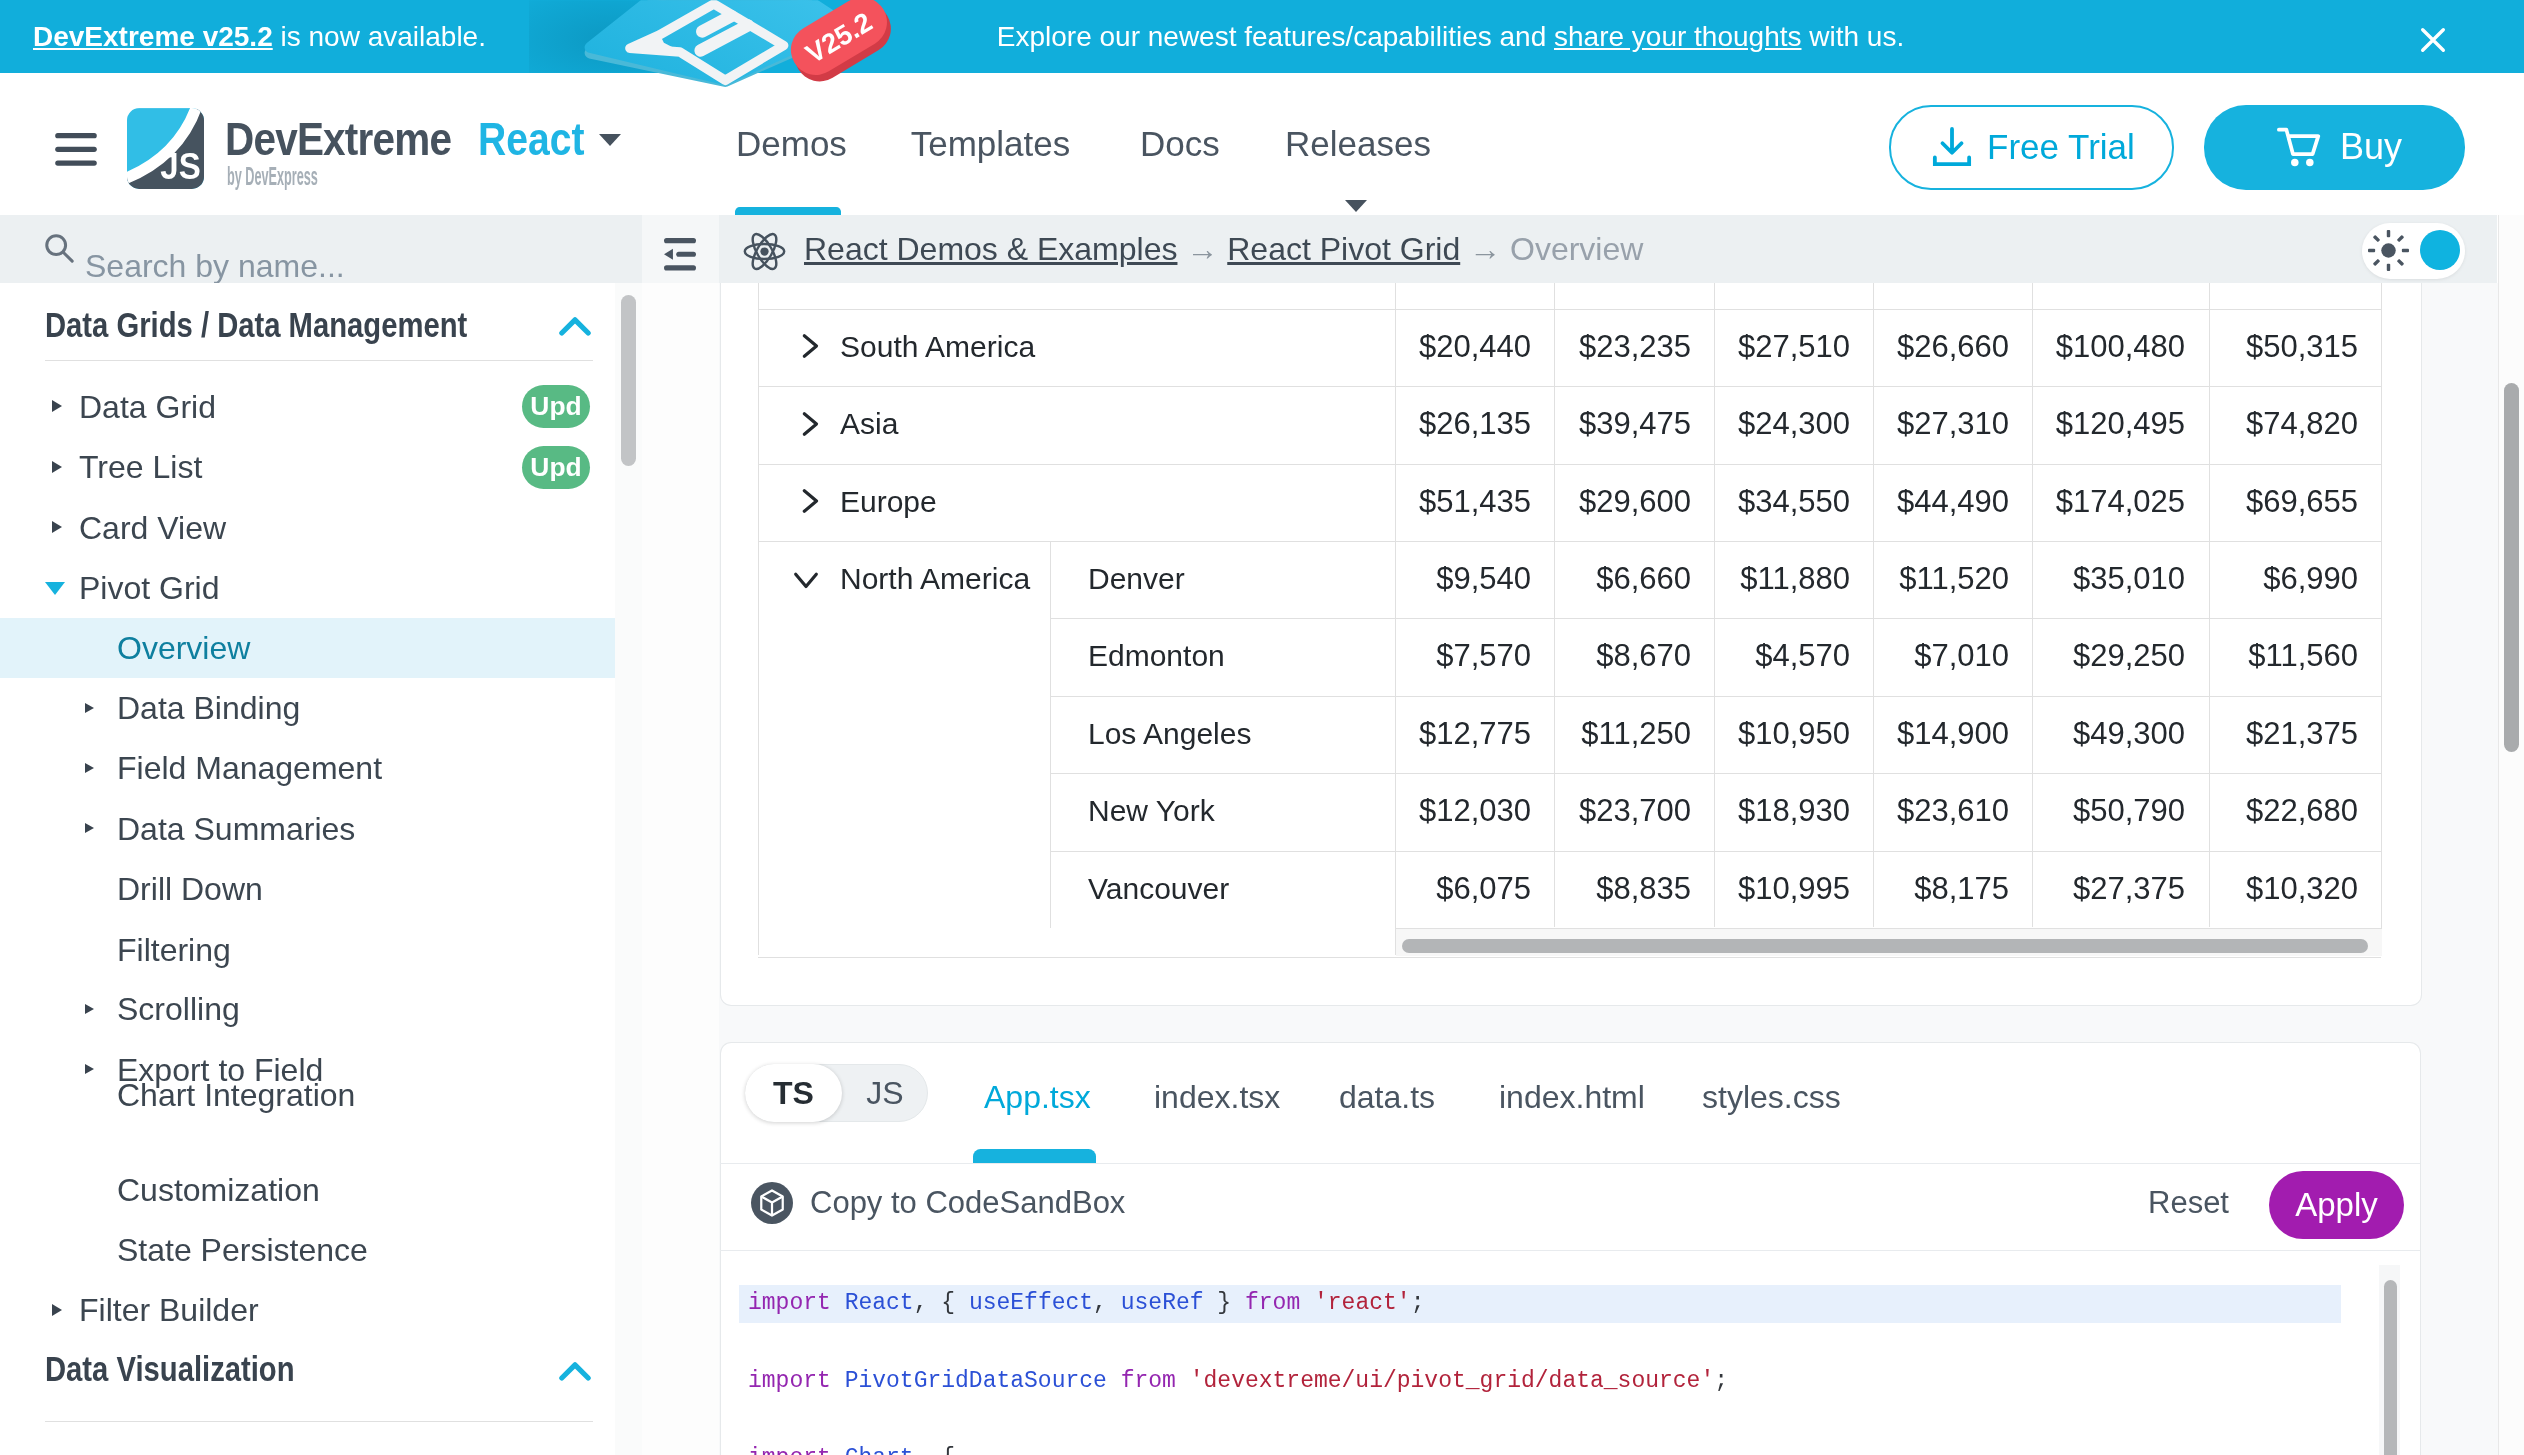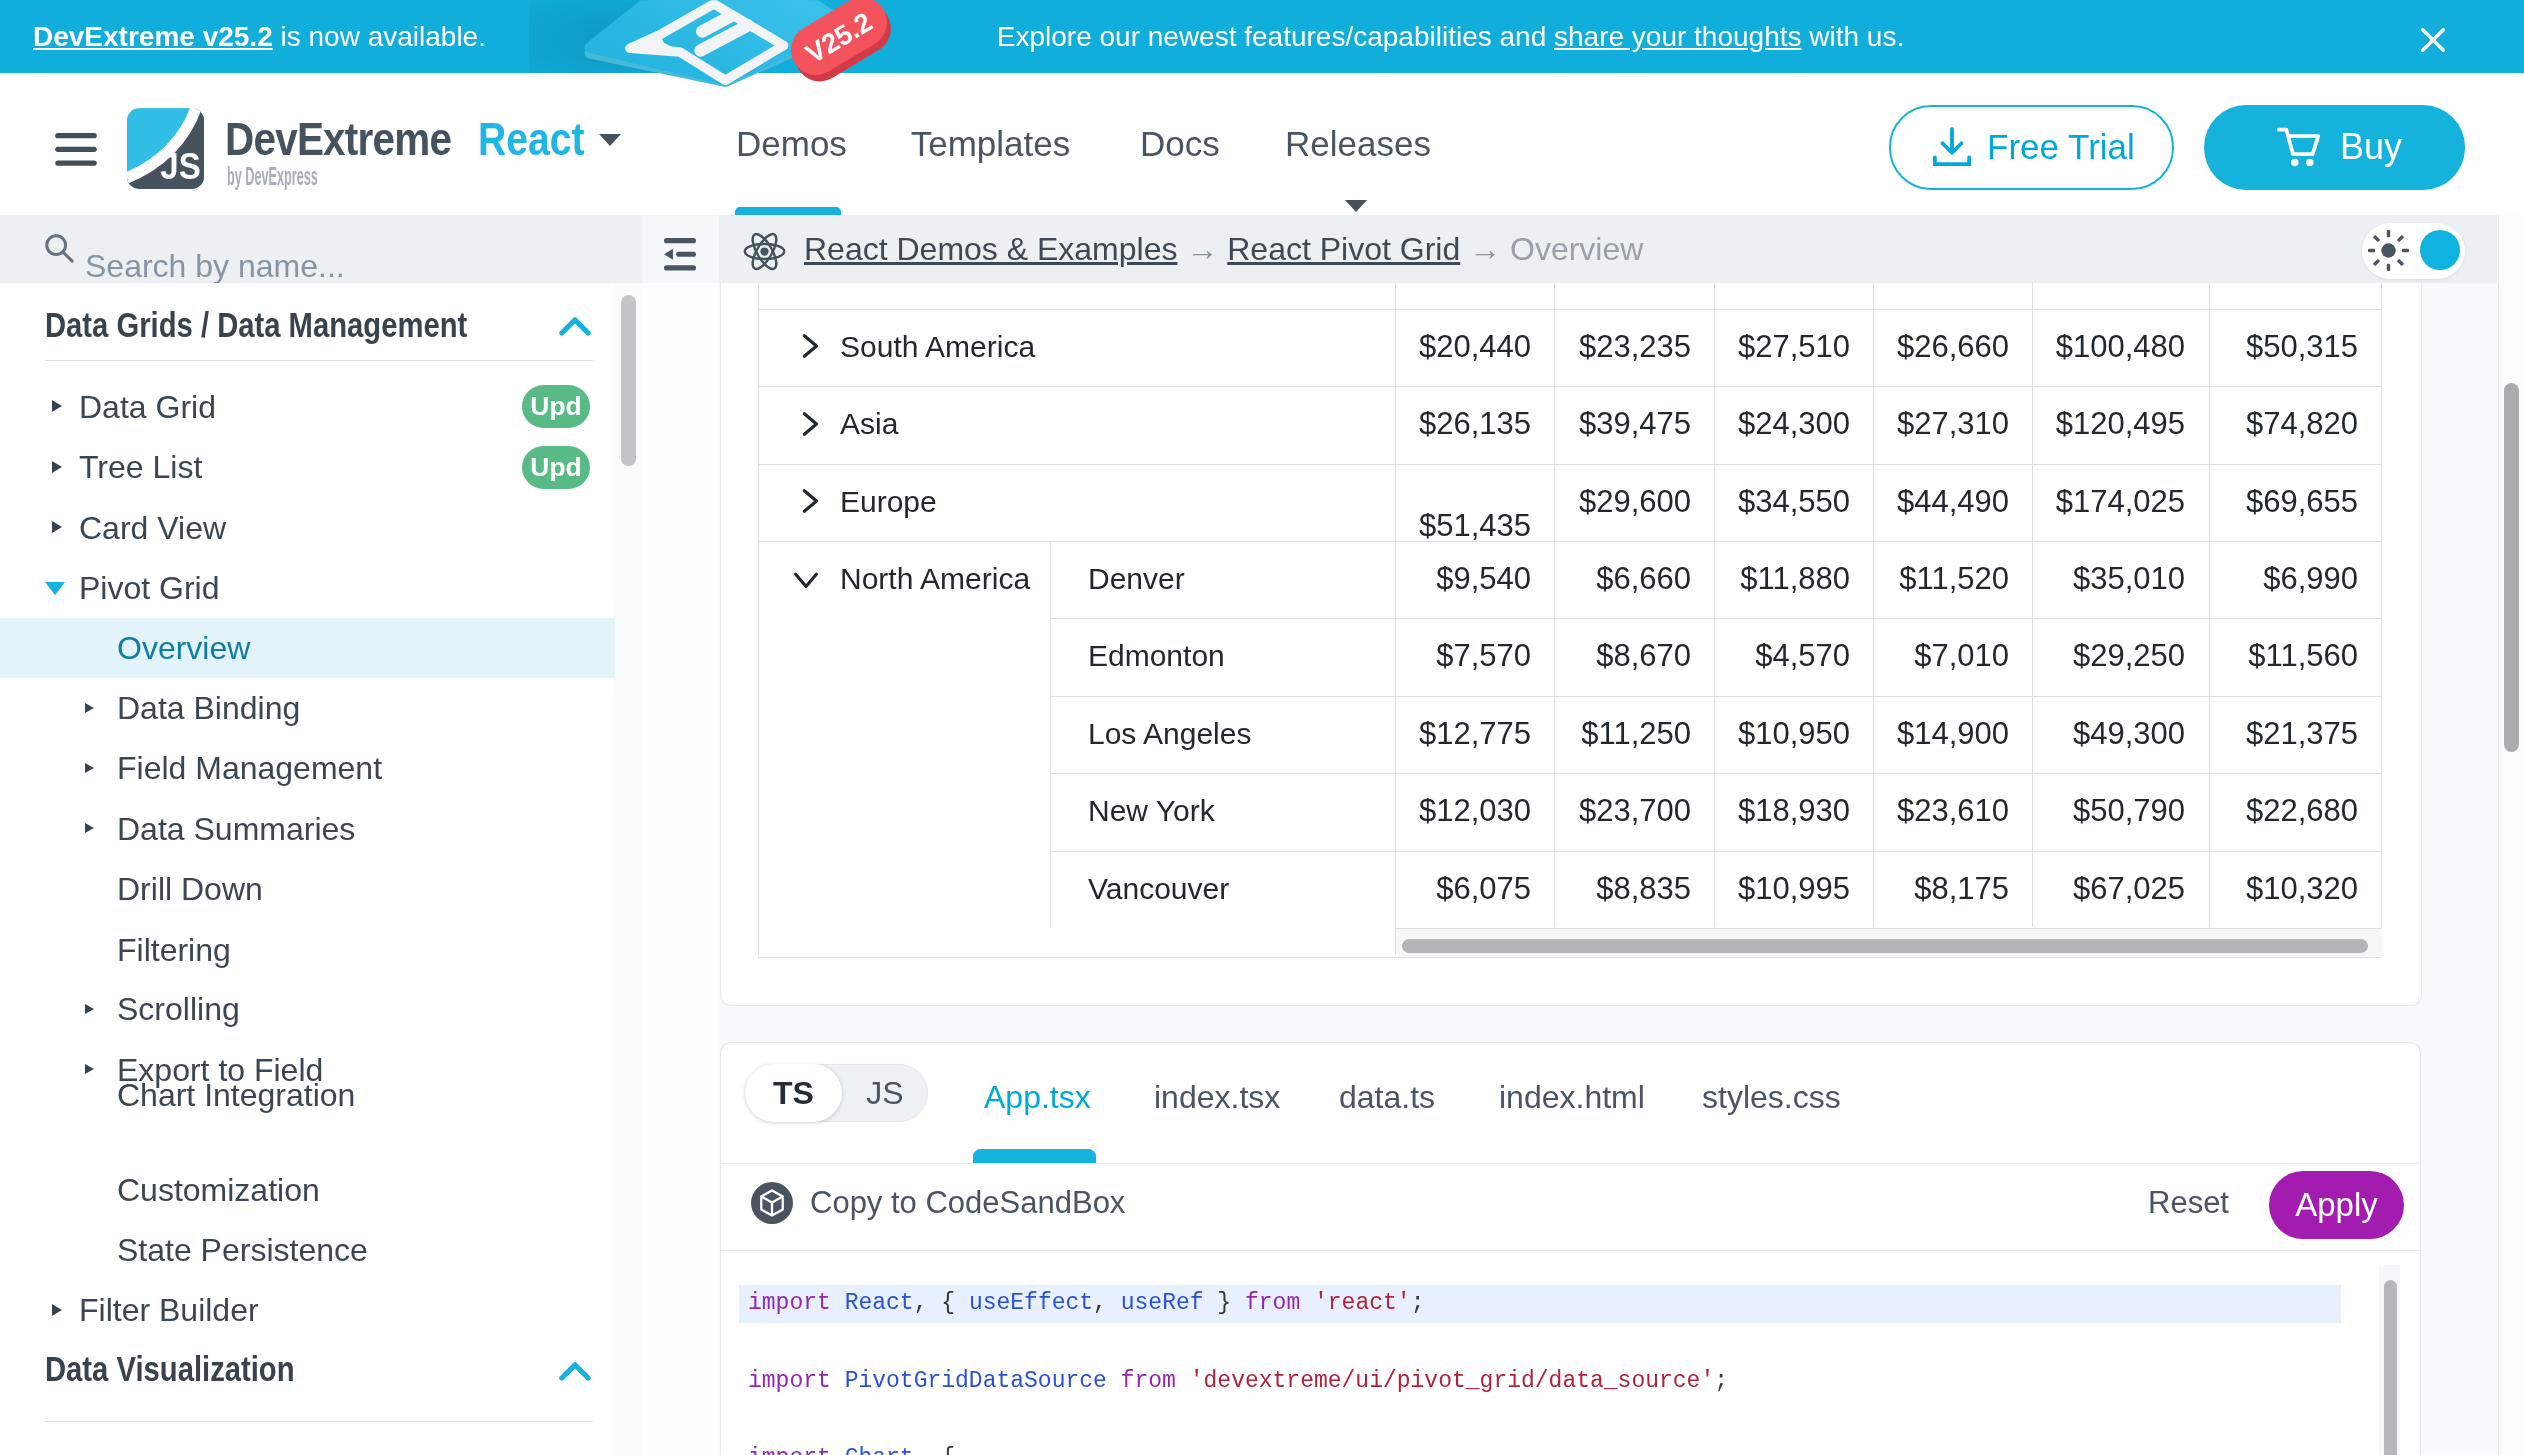--- a/index.html
+++ b/index.html
@@ -219,21 +219,21 @@
 <div class="a val" style="left:1286px;top:405px;width:245px;height:38px;line-height:38px;">$26,135</div>
 <div class="a val" style="left:1446px;top:405px;width:245px;height:38px;line-height:38px;">$39,475</div>
 <div class="a val" style="left:1605px;top:405px;width:245px;height:38px;line-height:38px;">$24,300</div>
 <div class="a val" style="left:1764px;top:405px;width:245px;height:38px;line-height:38px;">$27,310</div>
 <div class="a val" style="left:1940px;top:405px;width:245px;height:38px;line-height:38px;">$120,495</div>
 <div class="a val" style="left:2113px;top:405px;width:245px;height:38px;line-height:38px;">$74,820</div>
 <svg class="a" style="left:794px;top:486px" width="30" height="30" viewBox="0 0 32 32">
 <path d="M11 5 L24 16 L11 27" stroke="#23282d" stroke-width="3.4" fill="none" stroke-linecap="round" stroke-linejoin="round"></path>
   </svg>
 <div class="a lab" style="left:840px;top:483px;height:38px;line-height:38px;">Europe</div>
-<div class="a val" style="left:1286px;top:483px;width:245px;height:38px;line-height:38px;margin-top:24px;">$51,435</div>
+<div class="a val" style="left:1286px;top:483px;width:245px;height:38px;line-height:38px;">$51,435</div>
 <div class="a val" style="left:1446px;top:483px;width:245px;height:38px;line-height:38px;">$29,600</div>
 <div class="a val" style="left:1605px;top:483px;width:245px;height:38px;line-height:38px;">$34,550</div>
 <div class="a val" style="left:1764px;top:483px;width:245px;height:38px;line-height:38px;">$44,490</div>
 <div class="a val" style="left:1940px;top:483px;width:245px;height:38px;line-height:38px;">$174,025</div>
 <div class="a val" style="left:2113px;top:483px;width:245px;height:38px;line-height:38px;">$69,655</div>
 <svg class="a" style="left:791px;top:564px" width="30" height="30" viewBox="0 0 32 32">
 <path d="M5 11 L16 24 L27 11" stroke="#23282d" stroke-width="3.4" fill="none" stroke-linecap="round" stroke-linejoin="round"></path>
   </svg>
 <div class="a lab" style="left:840px;top:560px;height:38px;line-height:38px;">North America</div>
 <div class="a lab" style="left:1088px;top:560px;height:38px;line-height:38px;">Denver</div>
@@ -262,21 +262,21 @@
 <div class="a val" style="left:1446px;top:792px;width:245px;height:38px;line-height:38px;">$23,700</div>
 <div class="a val" style="left:1605px;top:792px;width:245px;height:38px;line-height:38px;">$18,930</div>
 <div class="a val" style="left:1764px;top:792px;width:245px;height:38px;line-height:38px;">$23,610</div>
 <div class="a val" style="left:1940px;top:792px;width:245px;height:38px;line-height:38px;">$50,790</div>
 <div class="a val" style="left:2113px;top:792px;width:245px;height:38px;line-height:38px;">$22,680</div>
 <div class="a lab" style="left:1088px;top:870px;height:38px;line-height:38px;">Vancouver</div>
 <div class="a val" style="left:1286px;top:870px;width:245px;height:38px;line-height:38px;">$6,075</div>
 <div class="a val" style="left:1446px;top:870px;width:245px;height:38px;line-height:38px;">$8,835</div>
 <div class="a val" style="left:1605px;top:870px;width:245px;height:38px;line-height:38px;">$10,995</div>
 <div class="a val" style="left:1764px;top:870px;width:245px;height:38px;line-height:38px;">$8,175</div>
-<div class="a val" style="left:1940px;top:870px;width:245px;height:38px;line-height:38px;">$67,025</div>
+<div class="a val" style="left:1940px;top:870px;width:245px;height:38px;line-height:38px;">$27,375</div>
 <div class="a val" style="left:2113px;top:870px;width:245px;height:38px;line-height:38px;">$10,320</div>
 <div class="a" style="left:1396px;top:929px;width:986px;height:27px;background:#f7f7f7;"></div>
 <div class="a" style="left:1402px;top:939px;width:966px;height:14px;background:#b3b5b7;border-radius:7.6px;"></div>
 <div class="a" style="left:720px;top:1042px;width:1701px;height:414px;background:#fff;border:0.9px solid #e6e9eb;border-bottom:none;border-radius:11.3px 11.3px 0 0;"></div>
 <div class="a" style="left:745px;top:1064px;width:183px;height:58px;background:#eef1f3;border-radius:29px;border:0.9px solid #e4e8ea;"></div>
 <div class="a" style="left:745px;top:1064px;width:97px;height:58px;background:#fff;border-radius:29px;box-shadow:0 0.9px 4.7px rgba(0,0,0,0.18);"></div>
 <div class="a" style="left:745px;top:1064px;width:97px;height:58px;line-height:58px;text-align:center;font-size:32px;font-weight:bold;color:#262d33;">TS</div>
 <div class="a" style="left:842px;top:1064px;width:86px;height:58px;line-height:58px;text-align:center;font-size:32px;color:#4a5561;">JS</div>
 <div class="a" style="left:984px;top:1076px;height:42px;line-height:42px;font-size:32px;color:#00a9da;">App.tsx</div>
 <div class="a" style="left:1154px;top:1076px;height:42px;line-height:42px;font-size:32px;color:#4a5561;">index.tsx</div>

